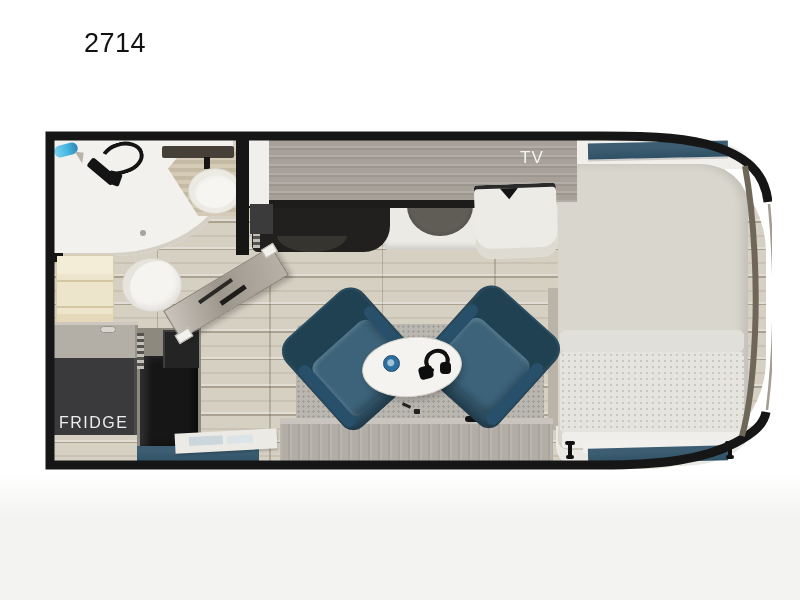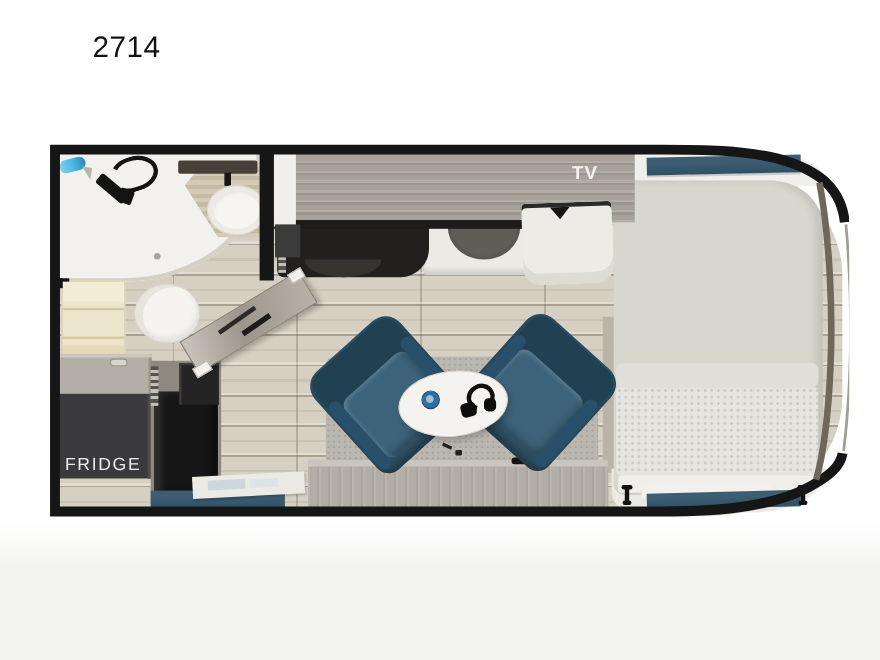--- a/index.html
+++ b/index.html
@@ -50,21 +50,21 @@
 
   
   svg.walls{left:0;top:0;z-index:30;pointer-events:none}
 
   
   .pillar{left:207px;top:8px;width:20px;height:70px;background:#f0efeb;z-index:6}
   .pillar-cap{left:208px;top:76px;width:23px;height:30px;background:#3b3b3b;z-index:6}
   .cab-top{left:207px;top:6px;width:328px;height:68px;background:var(--cabinet,#a7a199);z-index:5;
     background-image:repeating-linear-gradient(0deg,rgba(255,255,255,.13) 0 2px,rgba(0,0,0,0) 2px 7px,rgba(0,0,0,.07) 7px 9px)}
   .cab-edge{left:207px;top:72px;width:228px;height:8px;background:#1d1c1b;z-index:5}
-  .tv-label{left:271px;top:14px;color:#f3f3f1;font-size:17px;font-weight:700;letter-spacing:1px}
+  .tv-label{left:271px;top:14px;color:#f3f3f1;font-size:17px;font-weight:400;letter-spacing:1px}
   .recess{left:210px;top:78px;width:138px;height:46px;background:#21201e;border-radius:0 0 26px 6px;z-index:4}
   .recess-arc{left:25px;top:30px;width:70px;height:16px;background:#36342f;border-radius:0 0 35px 35px/0 0 16px 16px}
   .rails{left:1px;top:2px;width:7px;height:40px;background:repeating-linear-gradient(0deg,#c3c0ba 0 3px,#55534e 3px 6px)}
   .counter-white{left:343px;top:77px;width:173px;height:45px;background:var(--counter-white,#eceae4);border-radius:0 0 12px 3px;z-index:3;
     box-shadow:inset 0 -4px 5px rgba(0,0,0,.12)}
   .ksink{left:365px;top:78px;width:66px;height:30px;z-index:4;
     border-radius:0 0 33px 33px/0 0 30px 30px;
     background:radial-gradient(ellipse at 50% 0,#605d56 0 60%,#403e39 100%)}
   .nightstand{left:433px;top:56px;width:82px;height:74px;background:#edebe5;border-radius:4px 4px 16px 16px;z-index:6;
     transform:rotate(-2deg);box-shadow:inset 0 4px 0 #2a2a2a, inset 0 -10px 0 #dedbd2}

